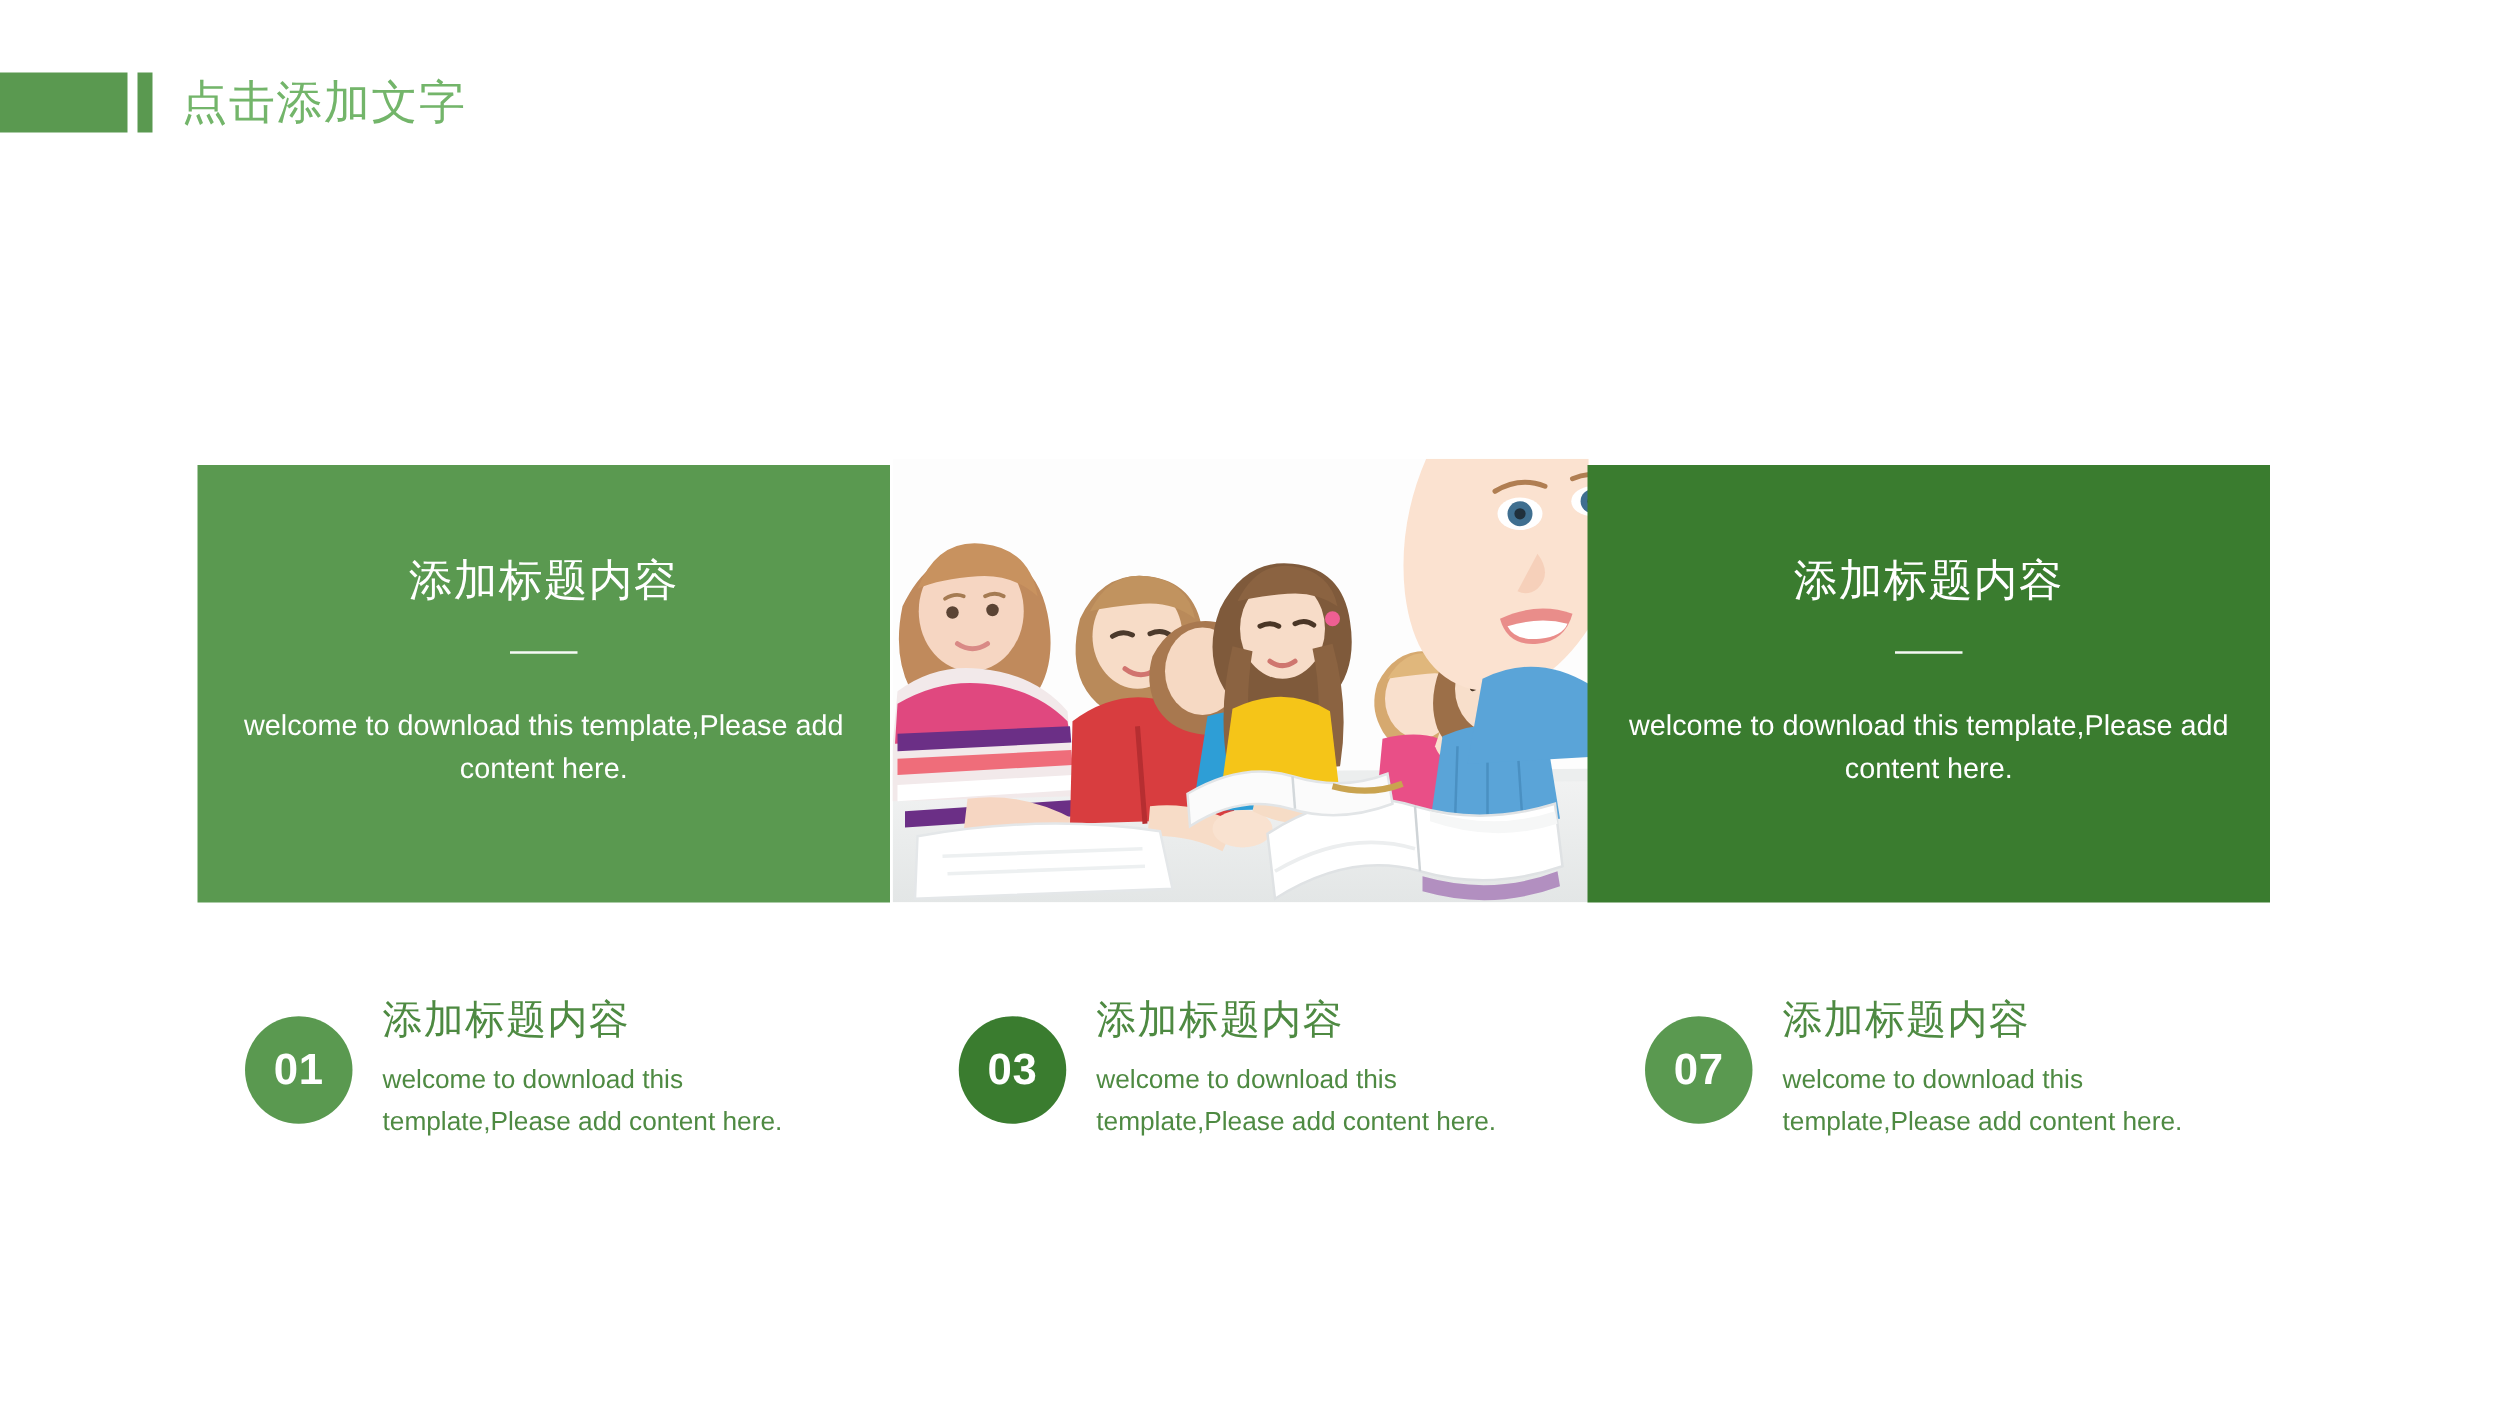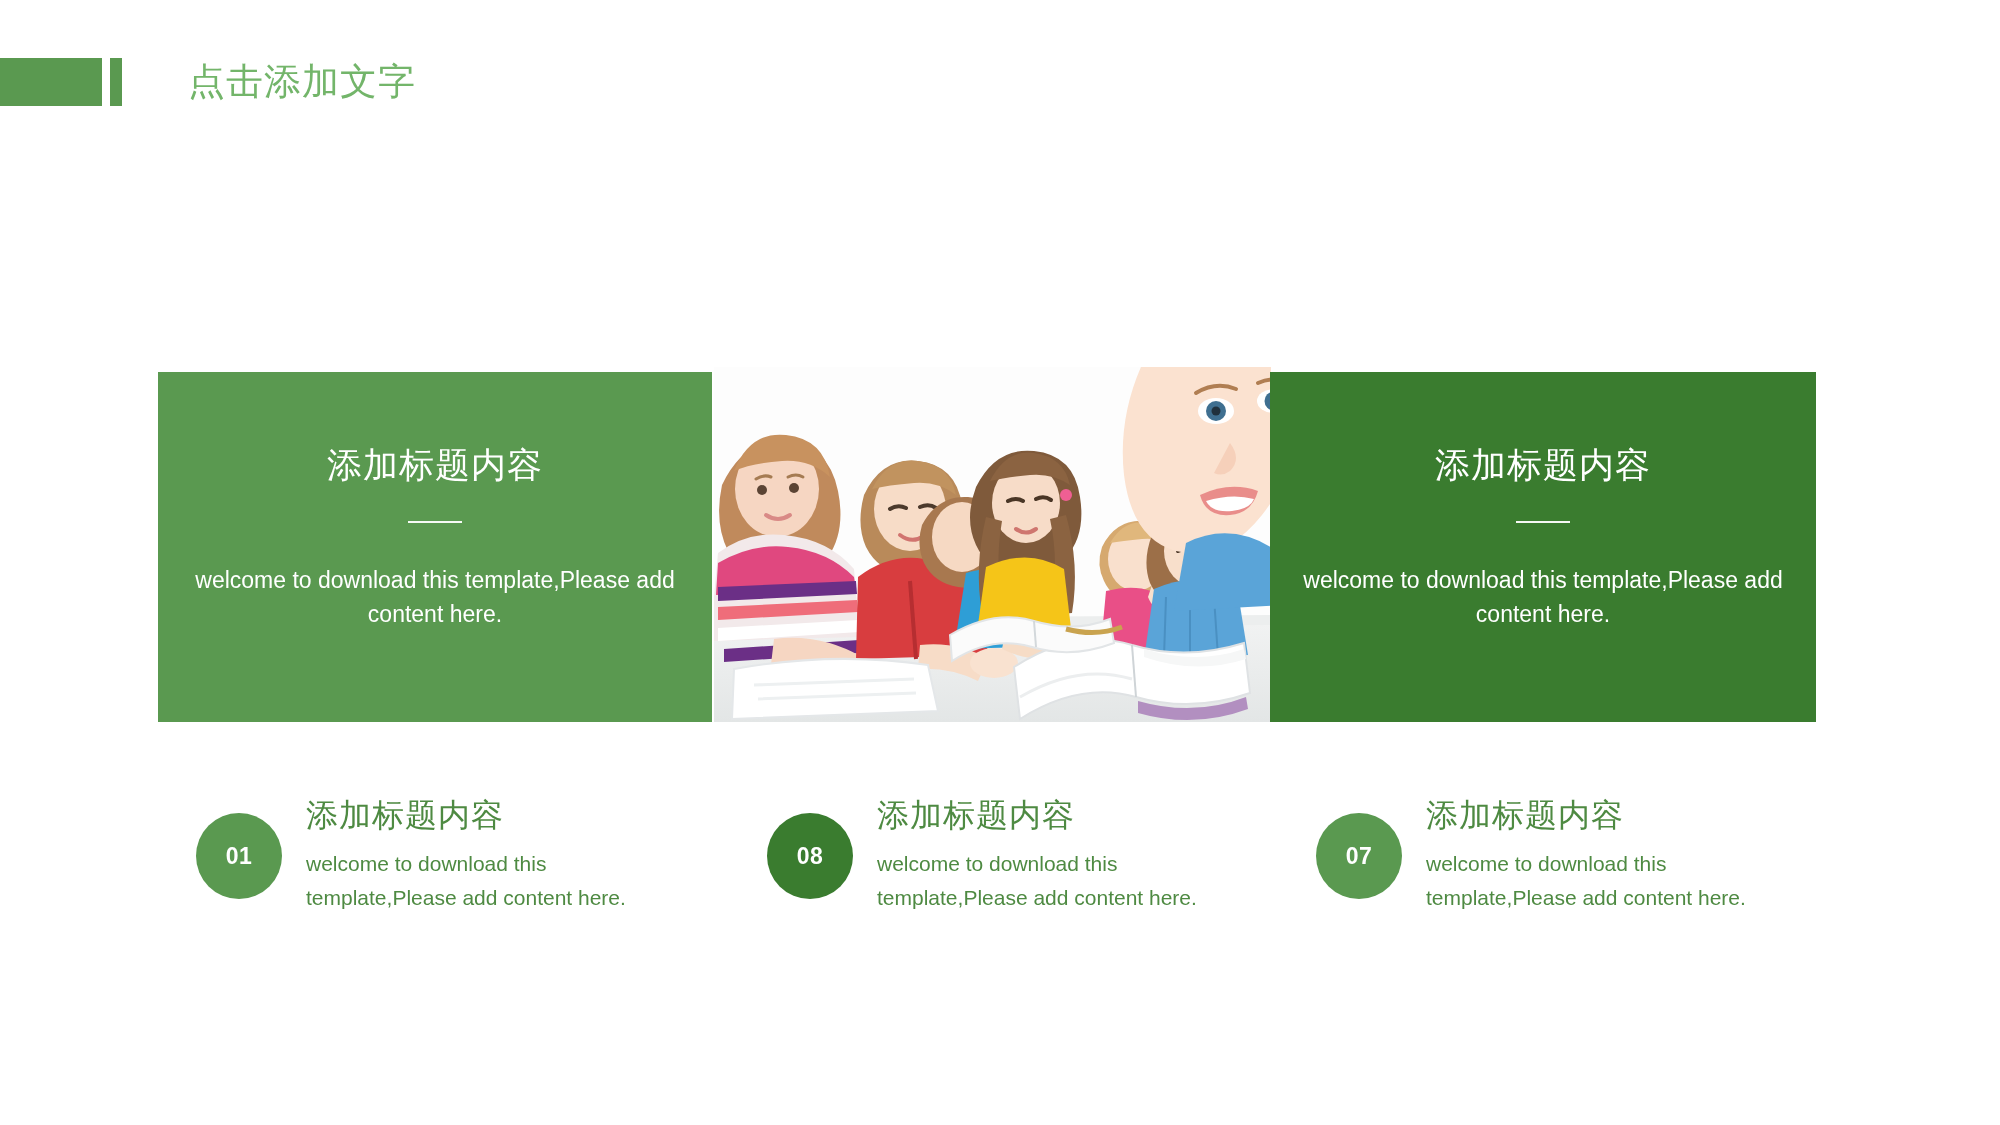--- a/index.html
+++ b/index.html
@@ -27,21 +27,20 @@
     width: 12px; height: 48px;
     background: #5a9950;
   }
   .header-title {
     position: absolute; left: 145px; top: -6px;
     font-size: 37px;
     line-height: 60px;
     color: #73b56a;
     letter-spacing: 1px;
     white-space: nowrap;
-    margin-left: 43px;
   }
 
   
   .band {
     position: absolute;
     left: 158px; top: 372px;
     width: 1658px; height: 350px;
   }
 
   .panel {
@@ -119,21 +118,21 @@
 
   .item-circle {
     position: absolute;
     left: 0; top: 18px;
     width: 86px; height: 86px;
     border-radius: 50%;
     display: flex;
     align-items: center;
     justify-content: center;
     color: #ffffff;
-    font-size: 23px;
+    font-size: 35px;
     font-weight: bold;
     letter-spacing: 0.5px;
   }
   .c-light { background: #5a9950; }
   .c-dark  { background: #3a7c2f; }
 
   .item-text {
     position: absolute;
     left: 110px; top: 0;
     width: 330px;
@@ -312,21 +311,21 @@
 
   <div class="item item-1">
     <div class="item-circle c-light">01</div>
     <div class="item-text">
       <div class="item-title">添加标题内容</div>
       <div class="item-body">welcome to download this template,Please add content here.</div>
     </div>
   </div>
 
   <div class="item item-2">
-    <div class="item-circle c-dark">08</div>
+    <div class="item-circle c-dark">03</div>
     <div class="item-text">
       <div class="item-title">添加标题内容</div>
       <div class="item-body">welcome to download this template,Please add content here.</div>
     </div>
   </div>
 
   <div class="item item-3">
     <div class="item-circle c-light">07</div>
     <div class="item-text">
       <div class="item-title">添加标题内容</div>

